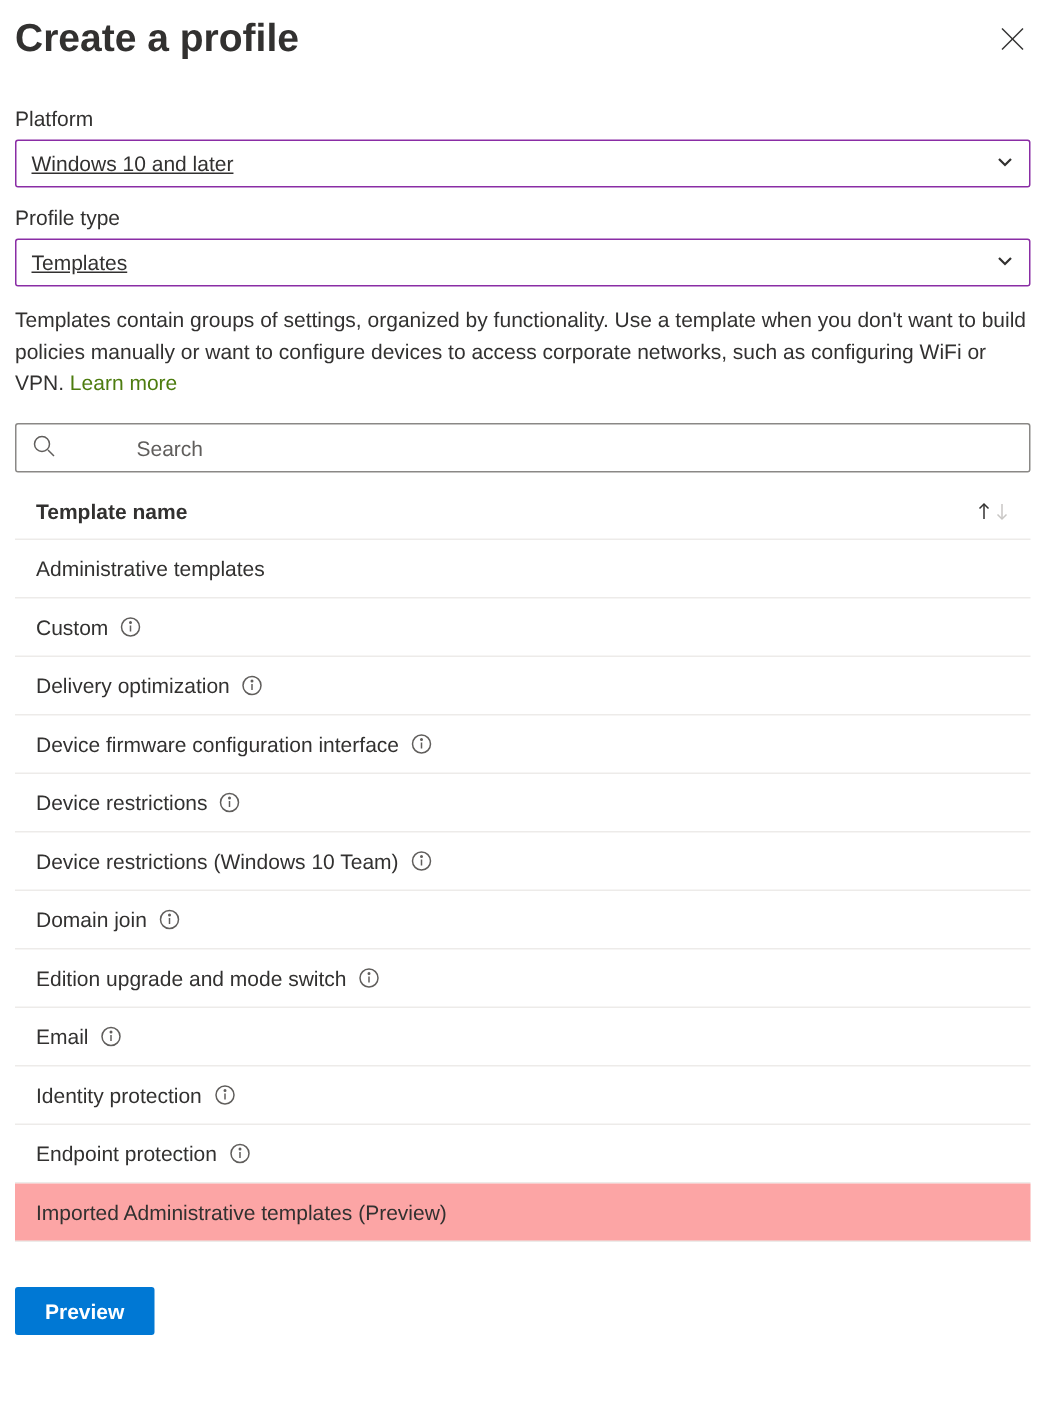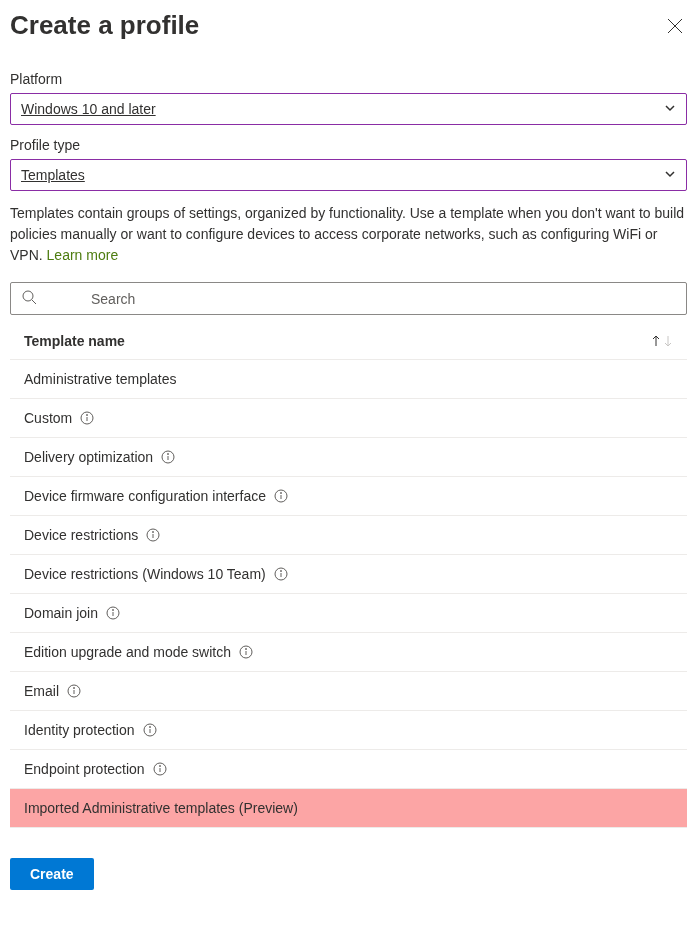--- a/index.html
+++ b/index.html
@@ -345,16 +345,16 @@
           <line x1="7" y1="6" x2="7" y2="10"></line>
           <circle cx="7" cy="4" r="0.5" fill="#605e5c"></circle>
         </svg>
       </span>
     </div>
     <div class="template-row highlighted">
       <span>Imported Administrative templates (Preview)</span>
     </div>
   </div>
 
-<button class="create-button">Create</button>
+<button class="create-button">Preview</button>
 
 
 
 
 </body></html>

